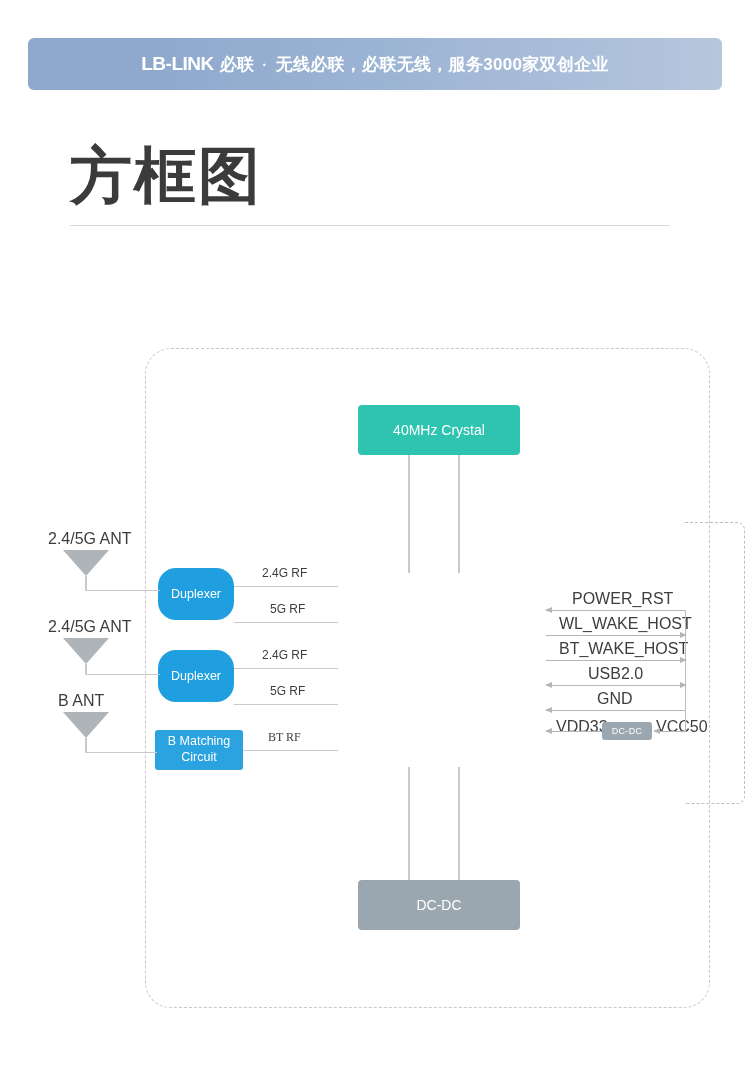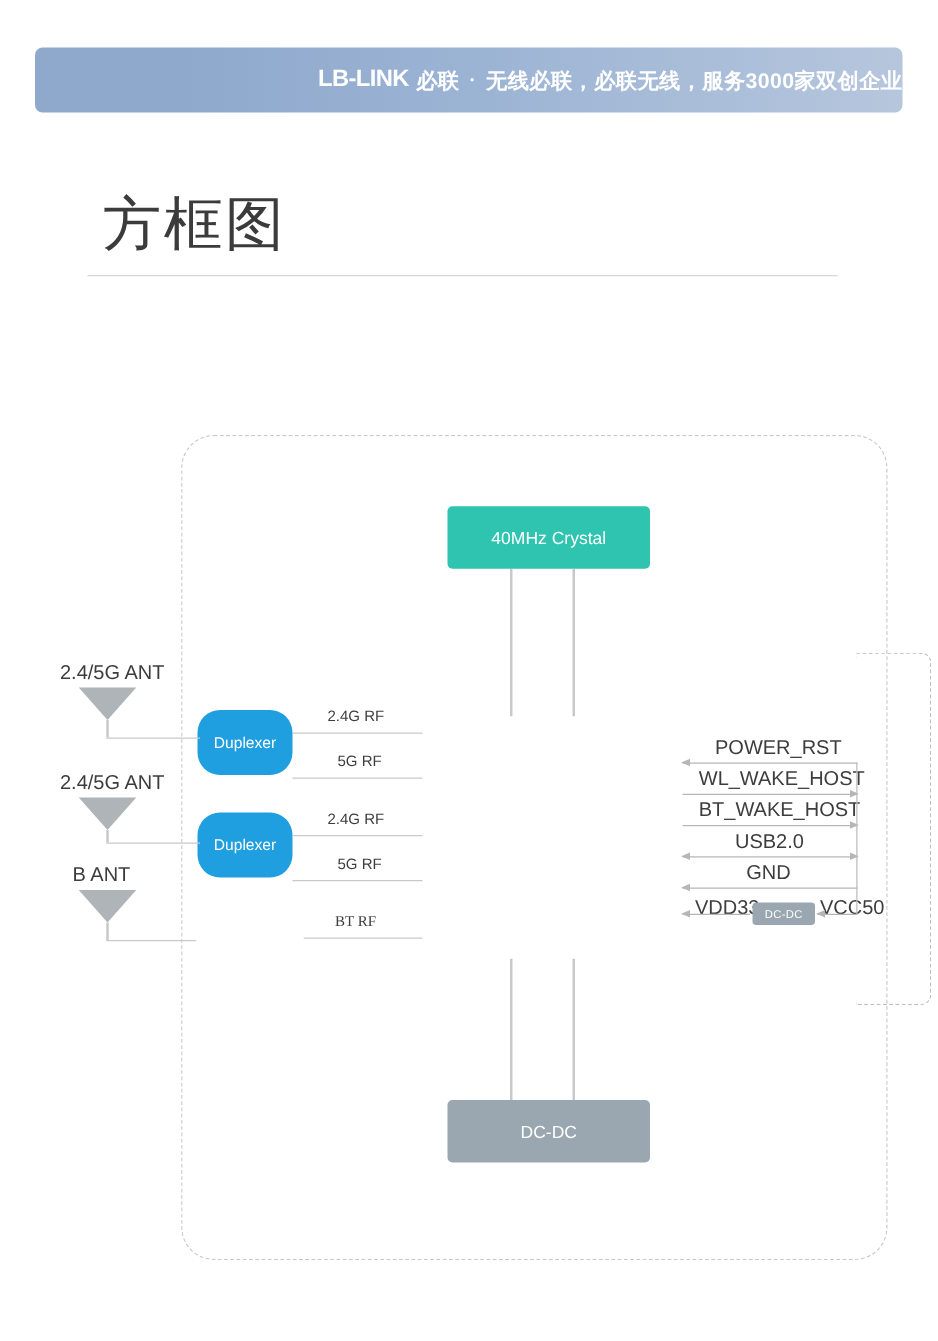--- a/index.html
+++ b/index.html
@@ -20,21 +20,21 @@
   .banner {
     position: absolute;
     left: 28px;
     top: 38px;
     width: 694px;
     height: 52px;
     border-radius: 6px;
     background: linear-gradient(90deg, #8fa9cd 0%, #8fa9cd 18%, #9cb4d4 52%, #b6c6dd 100%);
     display: flex;
     align-items: center;
-    justify-content: flex-end;
+    justify-content: center;
   }
   .banner-inner {
     display: flex;
     align-items: center;
     gap: 6px;
     color: #ffffff;
     font-size: 17px;
     font-weight: bold;
     letter-spacing: 0.3px;
     white-space: nowrap;
@@ -51,26 +51,26 @@
     padding: 0 2px;
   }
 
   
   .title-zone {
     position: absolute;
     left: 70px;
     top: 140px;
   }
   .main-title {
-    font-size: 47px;
-    font-weight: normal;
+    font-size: 62px;
+    font-weight: bold;
     color: #3b3b3b;
     letter-spacing: 2px;
     line-height: 1.15;
-    margin: 12px;
+    margin: 0;
   }
   .title-rule {
     width: 600px;
     height: 1px;
     background: #d8d8d8;
     margin: 14px 0 0 0;
   }
   .sub-title {
     font-size: 17px;
     color: #4a4a4a;
@@ -295,20 +295,24 @@
   </div>
 
   <div class="box dup dup1">
     <span>Duplexer</span>
   </div>
 
   <div class="box dup dup2">
     <span>Duplexer</span>
   </div>
 
+  <div class="box bmatch">
+    <span>B Matching</span>
+    <span>Circuit</span>
+  </div>
 
   <div class="ant-label" style="left:48px; top:200px;">2.4/5G ANT</div>
   <div class="ant" style="left:63px; top:220px;"></div>
   <div class="vline" style="left:85px; top:246px; height:14px; background:#c9c9c9;"></div>
   <div class="hline" style="left:85px; top:260px; width:75px;"></div>
 
   <div class="ant-label" style="left:48px; top:288px;">2.4/5G ANT</div>
   <div class="ant" style="left:63px; top:308px;"></div>
   <div class="vline" style="left:85px; top:334px; height:10px;"></div>
   <div class="hline" style="left:85px; top:344px; width:75px;"></div>

